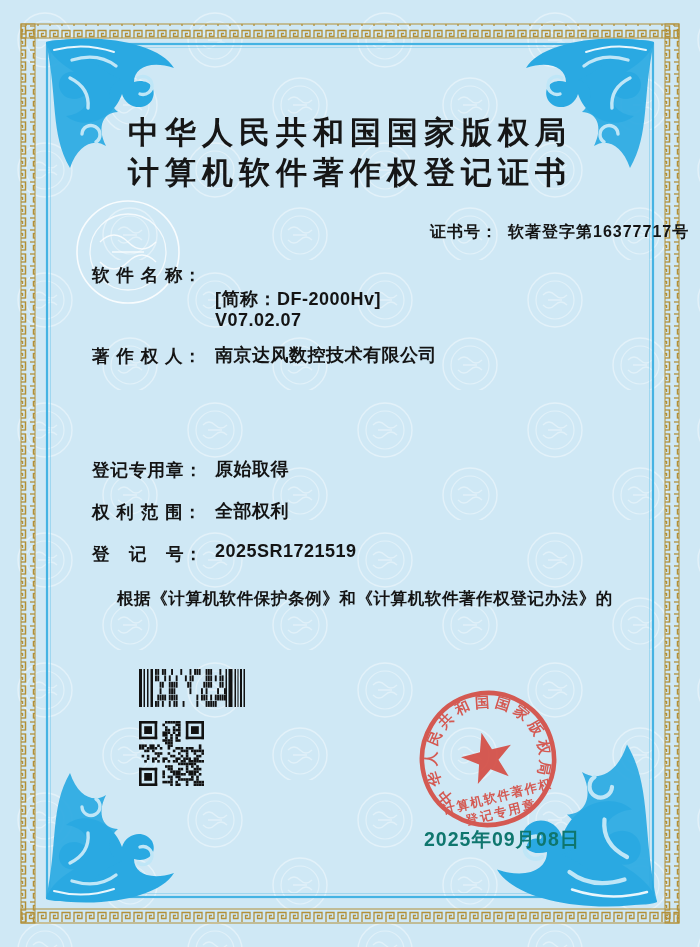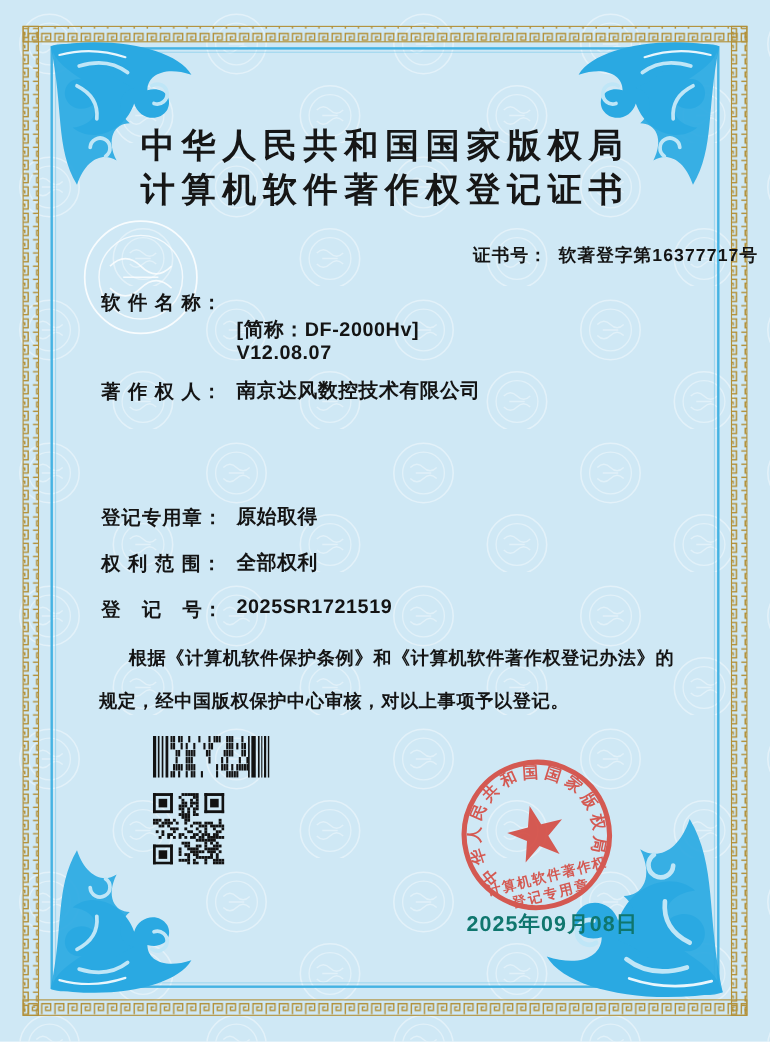--- a/index.html
+++ b/index.html
@@ -96,36 +96,35 @@
 
   <div class="abs title title1">中华人民共和国国家版权局</div>
   <div class="abs title title2">计算机软件著作权登记证书</div>
 
   <div class="abs certno">
     <span class="lbl">证书号：</span><span>软著登字第16377717号</span>
   </div>
 
   <div class="abs flabel" style="top:263px">软 件 名 称：</div>
   <div class="abs fvalue" style="top:287px">[简称：DF-2000Hv]</div>
-  <div class="abs fvalue" style="top:310px">V12.08.07</div>
+  <div class="abs fvalue" style="top:310px">V07.02.07</div>
 
   <div class="abs flabel" style="top:344px">著 作 权 人：</div>
   <div class="abs fvalue" style="top:343px">南京达风数控技术有限公司</div>
 
   <div class="abs flabel" style="top:458px">登记专用章：</div>
   <div class="abs fvalue" style="top:457px">原始取得</div>
 
   <div class="abs flabel" style="top:500px">权 利 范 围：</div>
   <div class="abs fvalue" style="top:499px">全部权利</div>
 
   <div class="abs flabel" style="top:542px">登　记　号：</div>
   <div class="abs fvalue" style="top:541px">2025SR1721519</div>
 
   <div class="abs statement" style="left:117px; top:588px">根据《计算机软件保护条例》和《计算机软件著作权登记办法》的</div>
-  <div class="abs statement" style="left:90px; top:627px">规定，经中国版权保护中心审核，对以上事项予以登记。</div>
 
   <svg class="code-svg" style="left:139px; top:669px" width="106" height="38" id="barcode" aria-hidden="true">
       <rect x="0" y="0" width="3" height="38" fill="#121212"></rect>
       <rect x="4.5" y="0" width="1.5" height="38" fill="#121212"></rect>
       <rect x="8" y="0" width="1.5" height="38" fill="#121212"></rect>
       <rect x="11.5" y="0" width="2.5" height="38" fill="#121212"></rect>
       <rect x="86.5" y="0" width="1.5" height="38" fill="#121212"></rect>
       <rect x="89.5" y="0" width="4" height="38" fill="#121212"></rect>
       <rect x="95.5" y="0" width="1.5" height="38" fill="#121212"></rect>
       <rect x="98.5" y="0" width="1" height="38" fill="#121212"></rect>

